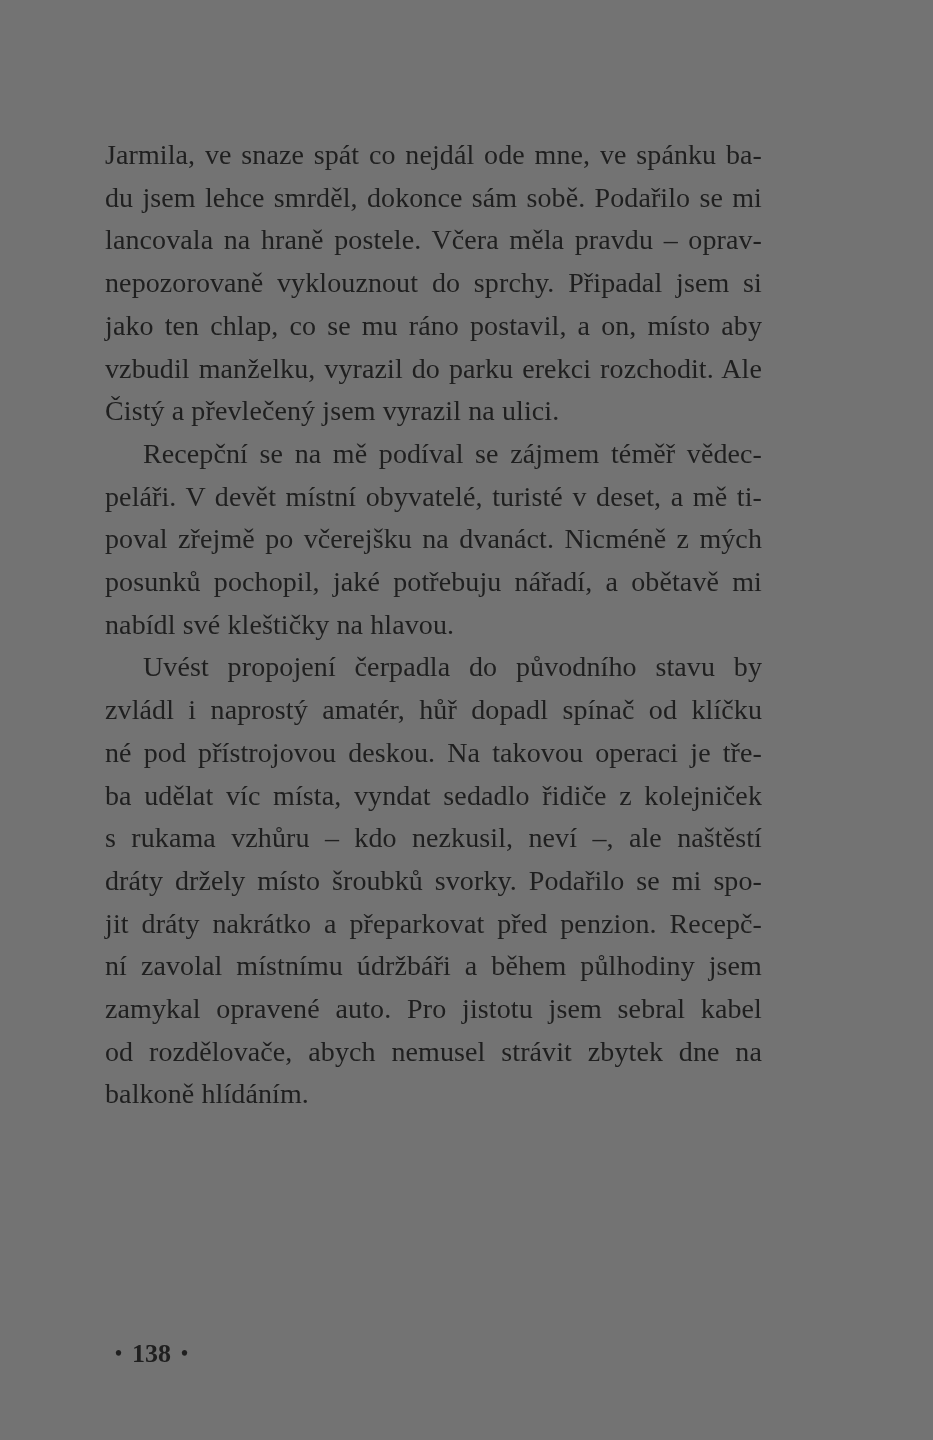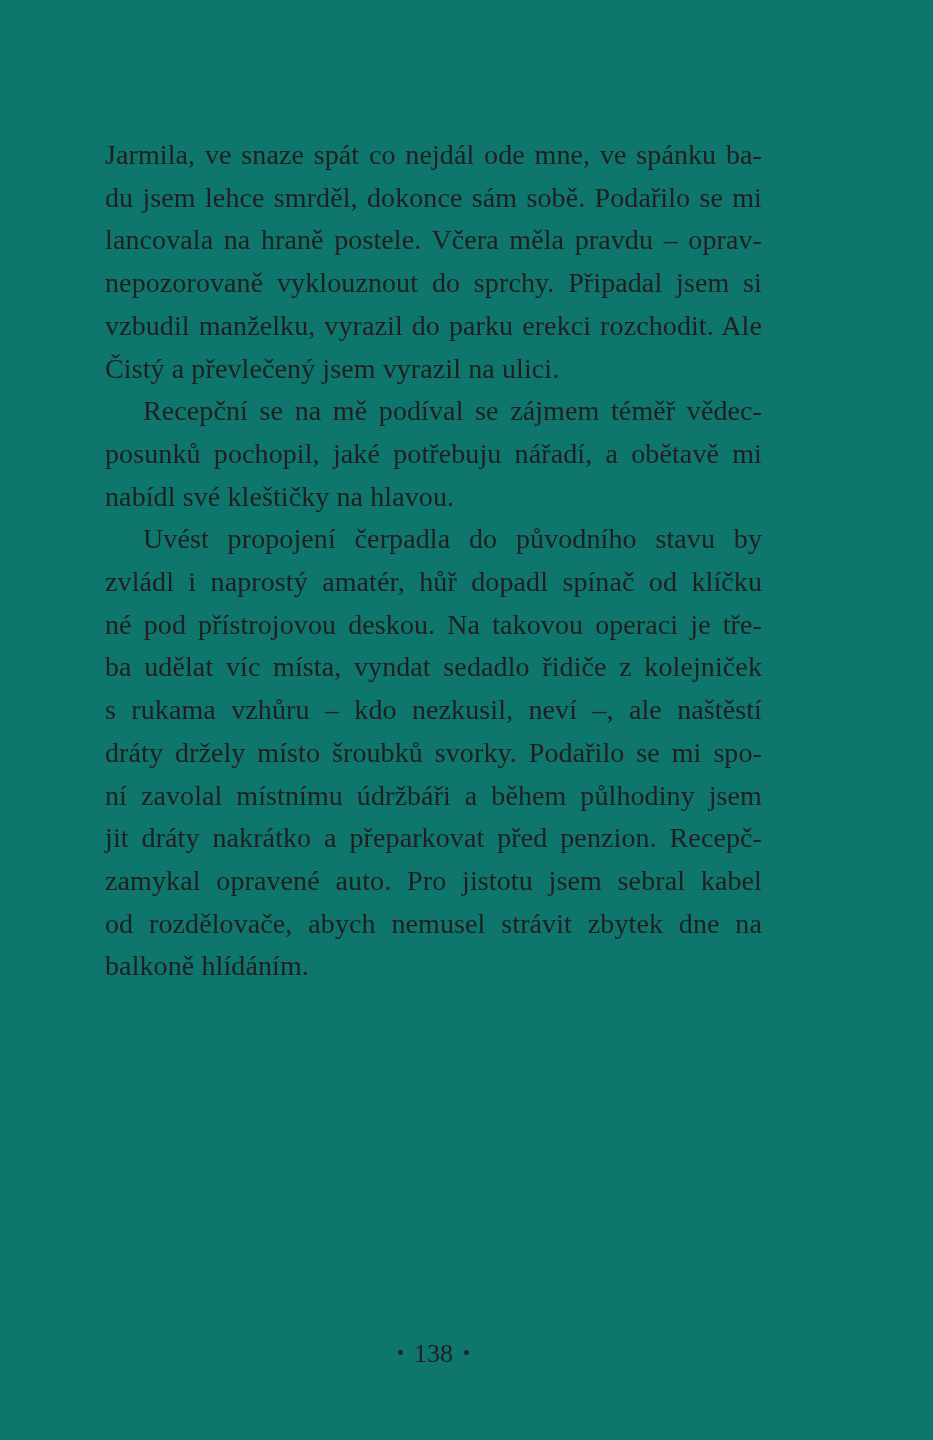--- a/index.html
+++ b/index.html
@@ -5,21 +5,21 @@
   html, body {
     margin: 0;
     padding: 0;
     background: #e9e9e9;
   }
   .page {
     position: relative;
     width: 933px;
     height: 1440px;
     margin: 0 auto;
-    background: #0f766e;
+    background: #737373;
     overflow: hidden;
     font-family: "Liberation Serif", "DejaVu Serif", serif;
     color: #1f1f1f;
   }
   .text-block {
     position: absolute;
     left: 105px;
     top: 134px;
     width: 657px;
     font-size: 28px;
@@ -38,52 +38,56 @@
     text-align-last: left;
   }
   .line.indent {
     padding-left: 38px;
   }
   .folio {
     position: absolute;
     left: 105px;
     top: 1336px;
     width: 657px;
-    text-align: center;
+    text-align: left;
     font-size: 26px;
     line-height: 34px;
     color: #1f1f1f;
     font-variant-numeric: oldstyle-nums;
+    font-weight: bold;
   }
   .folio .bullet {
     font-size: 20px;
     vertical-align: 2px;
     padding: 0 10px;
   }
 </style>
 </head>
 <body>
 
 <div class="page">
   <div class="text-block">
       <div class="line">Jarmila, ve snaze spát co nejdál ode mne, ve spánku ba-</div>
       <div class="line">du jsem lehce smrděl, dokonce sám sobě. Podařilo se mi</div>
       <div class="line">lancovala na hraně postele. Včera měla pravdu – oprav-</div>
       <div class="line">nepozorovaně vyklouznout do sprchy. Připadal jsem si</div>
+      <div class="line">jako ten chlap, co se mu ráno postavil, a on, místo aby</div>
       <div class="line">vzbudil manželku, vyrazil do parku erekci rozchodit. Ale</div>
       <div class="line para-end">Čistý a převlečený jsem vyrazil na ulici.</div>
       <div class="line indent">Recepční se na mě podíval se zájmem téměř vědec-</div>
+      <div class="line">peláři. V devět místní obyvatelé, turisté v deset, a mě ti-</div>
+      <div class="line">poval zřejmě po včerejšku na dvanáct. Nicméně z mých</div>
       <div class="line">posunků pochopil, jaké potřebuju nářadí, a obětavě mi</div>
       <div class="line para-end">nabídl své kleštičky na hlavou.</div>
       <div class="line indent">Uvést propojení čerpadla do původního stavu by</div>
       <div class="line">zvládl i naprostý amatér, hůř dopadl spínač od klíčku</div>
       <div class="line">né pod přístrojovou deskou. Na takovou operaci je tře-</div>
       <div class="line">ba udělat víc místa, vyndat sedadlo řidiče z kolejniček</div>
       <div class="line">s rukama vzhůru – kdo nezkusil, neví –, ale naštěstí</div>
       <div class="line">dráty držely místo šroubků svorky. Podařilo se mi spo-</div>
+      <div class="line">jit dráty nakrátko a přeparkovat před penzion. Recepč-</div>
       <div class="line">ní zavolal místnímu údržbáři a během půlhodiny jsem</div>
-      <div class="line">jit dráty nakrátko a přeparkovat před penzion. Recepč-</div>
       <div class="line">zamykal opravené auto. Pro jistotu jsem sebral kabel</div>
       <div class="line">od rozdělovače, abych nemusel strávit zbytek dne na</div>
       <div class="line para-end">balkoně hlídáním.</div>
     </div>
   <div class="folio"><span class="bullet">•</span><span>138</span><span class="bullet">•</span></div>
 </div>
 
 </body></html>

